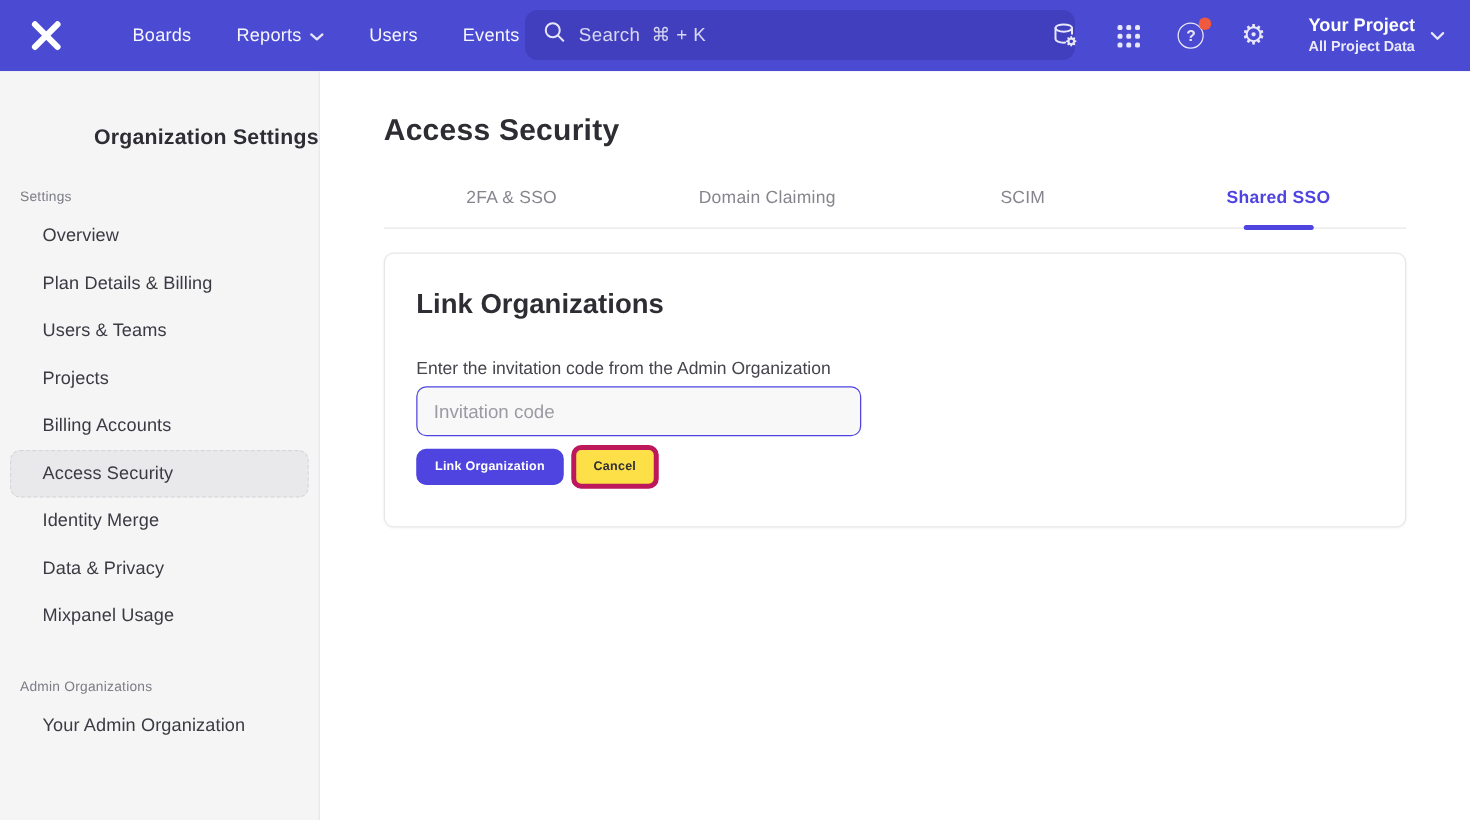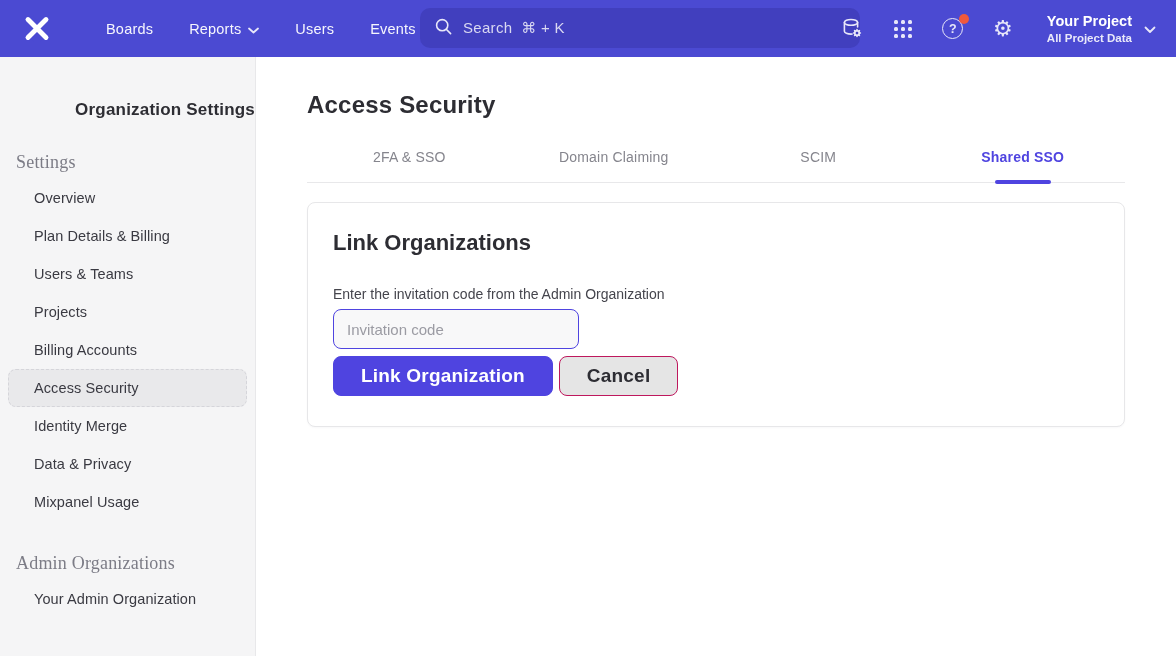--- a/index.html
+++ b/index.html
@@ -33,21 +33,21 @@
   .project-name { font-size:14.5px; font-weight:bold; color:#fff; }
   .project-sub { font-size:11.5px; font-weight:bold; color:rgba(255,255,255,.88); margin-top:1px; }
 
   
   .sidebar {
     position:absolute; top:57px; left:0; width:256px; bottom:0;
     background:#F5F5F6; border-right:1px solid #E8E8EA;
   }
   .sidebar-title { text-align:right; font-size:17px; font-weight:bold; color:#2D2D33; margin-top:43px; letter-spacing:.2px; }
   .side-section { margin-top:32px; }
-  .side-header { font-size:18px; color:#7C7C86; margin:0 0 6px 16px; letter-spacing:.2px;font-family:Liberation Serif, serif; }
+  .side-header { font-size:11px; color:#7C7C86; margin:0 0 6px 16px; letter-spacing:.2px; }
   .side-item {
     height:38px; display:flex; align-items:center; padding-left:34px;
     font-size:14.5px; color:#3A3A42; cursor:pointer; letter-spacing:.1px;
   }
   .side-item.active {
     margin:0 8px; padding-left:25px; background:#E9E9EB;
     border:1px dashed #D5D5DA; border-radius:8px;
   }
 
   
@@ -60,30 +60,30 @@
     content:""; position:absolute; left:50%; transform:translateX(-50%);
     bottom:-2px; width:56px; height:4px; border-radius:2px; background:#4F44E0;
   }
   .card {
     margin-top:19px; background:#fff; border:1px solid #E7E7E9; border-radius:8px;
     padding:27px 25px 30px; box-shadow:0 1px 2px rgba(45,45,51,.03);
   }
   .card-title { font-size:22px; font-weight:bold; color:#2D2D33; }
   .card-desc { margin-top:30px; font-size:14px; color:#45454D; }
   .invite-input {
-    display:block; margin-top:7px; width:246px; height:40px;
+    display:block; margin-top:7px; width:356px; height:40px;
     background:#F8F8F9; border:1px solid #4F44E0; border-radius:8px;
     padding:0 13px; font-size:15px; color:#2D2D33; outline:none;
     font-family:"Liberation Sans","DejaVu Sans",sans-serif;
   }
   .invite-input::placeholder { color:#9B9BA3; }
   .btn-row { margin-top:7px; display:flex; gap:6px; align-items:center; }
-  .btn { font-size:19px; font-weight:bold; border-radius:8px; padding:8px 27px; cursor:pointer; letter-spacing:.2px; font-family:inherit; }
+  .btn { font-size:10px; font-weight:bold; border-radius:8px; padding:8px 14px; cursor:pointer; letter-spacing:.2px; font-family:inherit; }
   .btn-primary { background:#4F44E0; color:#fff; border:1px solid #4F44E0; }
-  .btn-secondary { background:#e5e5e5; color:#2D2D33; border:1px solid #be185d; }
+  .btn-secondary { background:#fde047; color:#2D2D33; border:4px solid #be185d; }
 
   svg .st { fill:none; stroke:#E8E7F9; stroke-width:1.6; stroke-linecap:round; stroke-linejoin:round; }
 </style>
 </head>
 <body>
 
 <div class="topnav">
   <div class="logo-wrap">
     <svg width="30" height="27" viewBox="0 0 32 32">
       <g fill="#ffffff">

